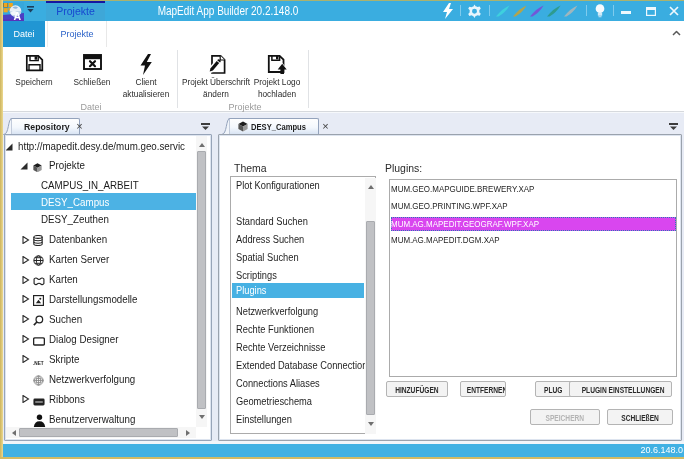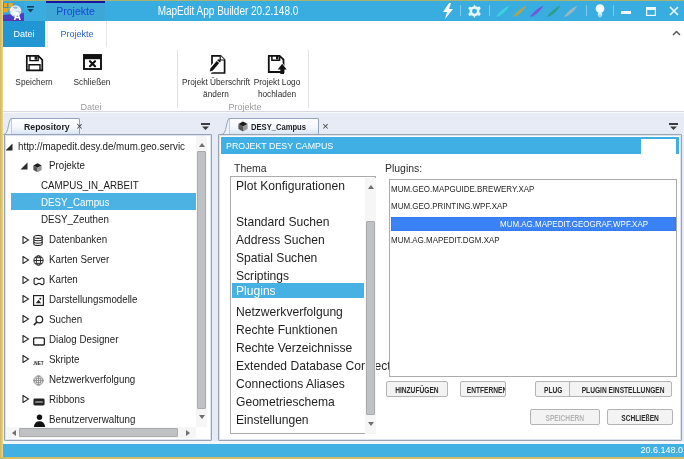--- a/index.html
+++ b/index.html
@@ -58,28 +58,28 @@
 .sb-thumb { position:absolute; background:#c0c1c4; border:1px solid #a9abaf; border-radius:1px; }
 
 
 #rpanel { left:217px; top:21px; width:464px; height:307px; background:#fff; border:1px solid #9aa2ad; box-shadow:inset 0 0 0 1px #dde4ef; border-radius:1px; }
 #rtab { left:227px; }
 #phead { position:absolute; left:2px; top:2px; width:458px; height:17px; background:#3fafe4; color:#fff; font-size:9.5px; line-height:17px; padding-left:5px; }
 #phead .t { display:inline-block; transform:scaleX(0.93); transform-origin:0 50%; }
 #phead .wbox { position:absolute; left:420px; top:2px; width:35px; height:15px; background:#fff; }
 .flabel { position:absolute; font-size:11px; color:#2a2a2a; }
 .flabel .t { display:inline-block; transform:scaleX(0.95); transform-origin:0 50%; }
-#themabox { position:absolute; left:11px; top:41px; width:146px; height:258px; border:1px solid #ababab; background:#fff; font-size:13px; color:#1f1f1f; }
+#themabox { position:absolute; left:11px; top:41px; width:146px; height:258px; border:1px solid #ababab; background:#fff; font-size:10px; color:#1f1f1f; }
 .titem { position:absolute; left:1px; width:133px; height:18px; line-height:18px; padding-left:4px; white-space:nowrap; }
 .titem .t { display:inline-block; transform:scaleX(0.93); transform-origin:0 50%; }
 .titem.sel { background:#47b1e3; color:#fff; height:15px; line-height:15px; width:132px; }
 #pluginbox { position:absolute; left:170px; top:44px; width:288px; height:198px; border:1px solid #ababab; background:#fff; font-size:9.5px; color:#1f1f1f; }
 .pitem { position:absolute; left:1px; width:285px; height:16px; line-height:16px; padding-left:0; white-space:nowrap; }
 .pitem .t { display:inline-block; transform:scaleX(0.84); transform-origin:0 50%; }
-.pitem.sel { background:#3b82f6; color:#fff; outline:1px dotted #2a7cb8; outline-offset:-1px; height:14.5px; line-height:14.5px;text-align:right; }
+.pitem.sel { background:#d946ef; color:#fff; outline:1px dotted #2a7cb8; outline-offset:-1px; height:14.5px; line-height:14.5px; }
 .btn { position:absolute; height:16px; background:#f3f3f3; border:1px solid #b4b4b4; border-radius:2px; font-weight:bold; font-size:8.5px; color:#2b2b2b; text-align:center; line-height:16px; white-space:nowrap; overflow:hidden; }
 .btn .t { display:inline-block; transform:scaleX(0.78); transform-origin:50% 50%; }
 
 
 #status { left:1px; top:444px; width:683px; height:13px; background:#41b1e3; color:#fff; font-size:9px; line-height:13px; }
 #status span { position:absolute; right:1px; }
 </style>
 </head>
 <body>
 <div class="abs" id="btop"></div>
@@ -161,20 +161,26 @@
     </svg>
     <span class="t">Speichern</span>
   </div>
   <div class="rbtn" style="left:63px; width:56px;">
     <svg width="19" height="16" viewBox="0 0 19 16">
       <rect x="1" y="1" width="17" height="14" fill="none" stroke="#111" stroke-width="1.9"></rect>
       <rect x="1" y="1" width="17" height="4.2" fill="#111"></rect>
       <path d="M7 7.2 l5 5 M12 7.2 l-5 5" stroke="#111" stroke-width="2.2" stroke-linecap="round"></path>
     </svg>
     <span class="t">Schließen</span>
+  </div>
+  <div class="rbtn" style="left:116px; width:58px;">
+    <svg width="14" height="21" viewBox="0 0 14 21">
+      <path d="M9 0 L1.5 11.5 h4.5 L4 21 L12.8 8 h-5 L12 0z" fill="#111"></path>
+    </svg>
+    <span class="t">Client<br>aktualisieren</span>
   </div>
   <div class="rbtn" style="left:166px; width:98px;">
     <svg width="21" height="21" viewBox="0 0 21 21">
       <path d="M6 1.8 h8.6 l4 4 V19 H6z" fill="#fff" stroke="#111" stroke-width="1.7"></path>
       <path d="M14.2 1.5 v4.5 h4.5" fill="#fff" stroke="#111" stroke-width="1.2"></path>
       <path d="M2.6 14.5 L10.4 5 l4.3 3.5 L7 18.2 l-5.4 1.6z" fill="#fff"></path>
       <path d="M4.4 14.6 L10.7 6.9 l2.5 2 L6.9 16.6 l-3.2 1z" fill="#111"></path>
       <path d="M11.9 5.4 a2.2 2.2 0 0 1 2.8 2.3 l-.7.9 -2.8-2.3z" fill="#111"></path>
     </svg>
     <span class="t">Projekt Überschrift<br>ändern</span>
@@ -363,21 +369,20 @@
     <path d="M1 3.5 h7 L4.5 7z" fill="#3c3c3c"></path>
   </svg>
   <svg class="abs" style="left:237px; top:8px; width:10px; height:11px;" viewBox="0 0 12 12">
     <path d="M6 0 L11.5 3 V9 L6 12 L0.5 9 V3z" fill="#e8e8e8"></path>
     <path d="M6 0 L11.5 3 L6 6 L0.5 3z" fill="#1d1d1d"></path>
     <path d="M0.5 3 L6 6 V12 L0.5 9z" fill="#555"></path>
     <path d="M11.5 3 L6 6 V12 L11.5 9z" fill="#999"></path>
   </svg>
 
   <div class="abs" id="rpanel">
-    <div id="phead"><span class="t">PROJEKT DESY CAMPUS</span><span class="wbox"></span></div>
     <div class="flabel" style="left:15px; top:27px;"><span class="t">Thema</span></div>
     <div class="flabel" style="left:166px; top:27px;"><span class="t">Plugins:</span></div>
     <div id="themabox">
         <div class="titem" style="top:0px"><span class="t">Plot Konfigurationen</span></div>
         <div class="titem" style="top:36px"><span class="t">Standard Suchen</span></div>
         <div class="titem" style="top:54px"><span class="t">Address Suchen</span></div>
         <div class="titem" style="top:72px"><span class="t">Spatial Suchen</span></div>
         <div class="titem" style="top:90px"><span class="t">Scriptings</span></div>
         <div class="titem sel" style="top:106px"><span class="t">Plugins</span></div>
         <div class="titem" style="top:126px"><span class="t">Netzwerkverfolgung</span></div>

